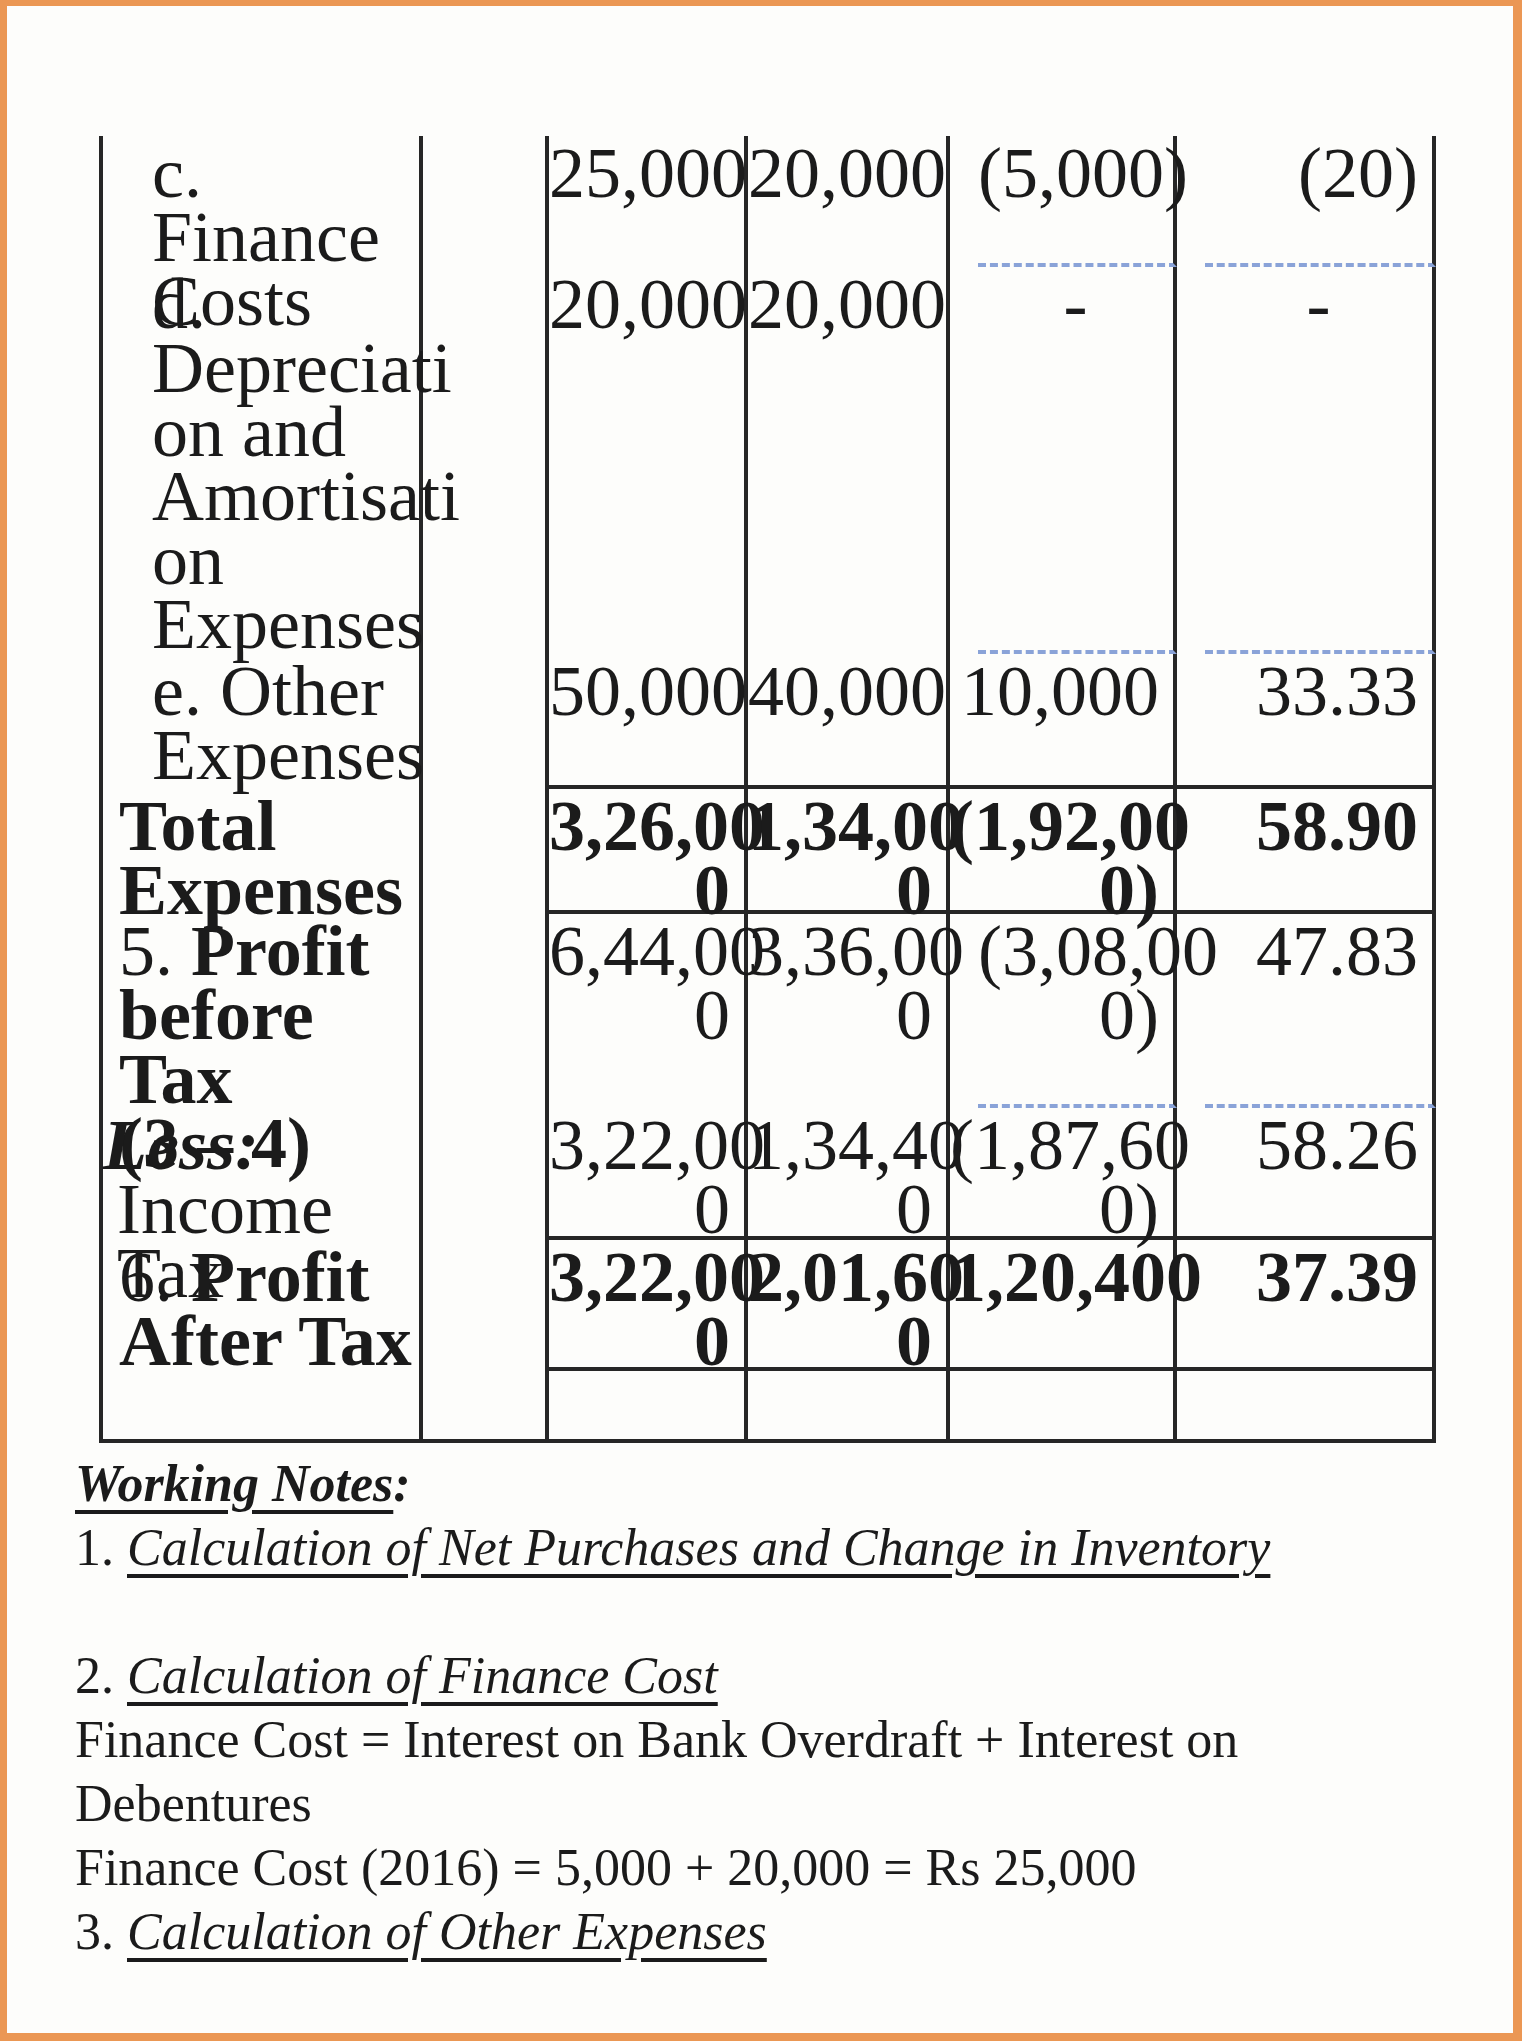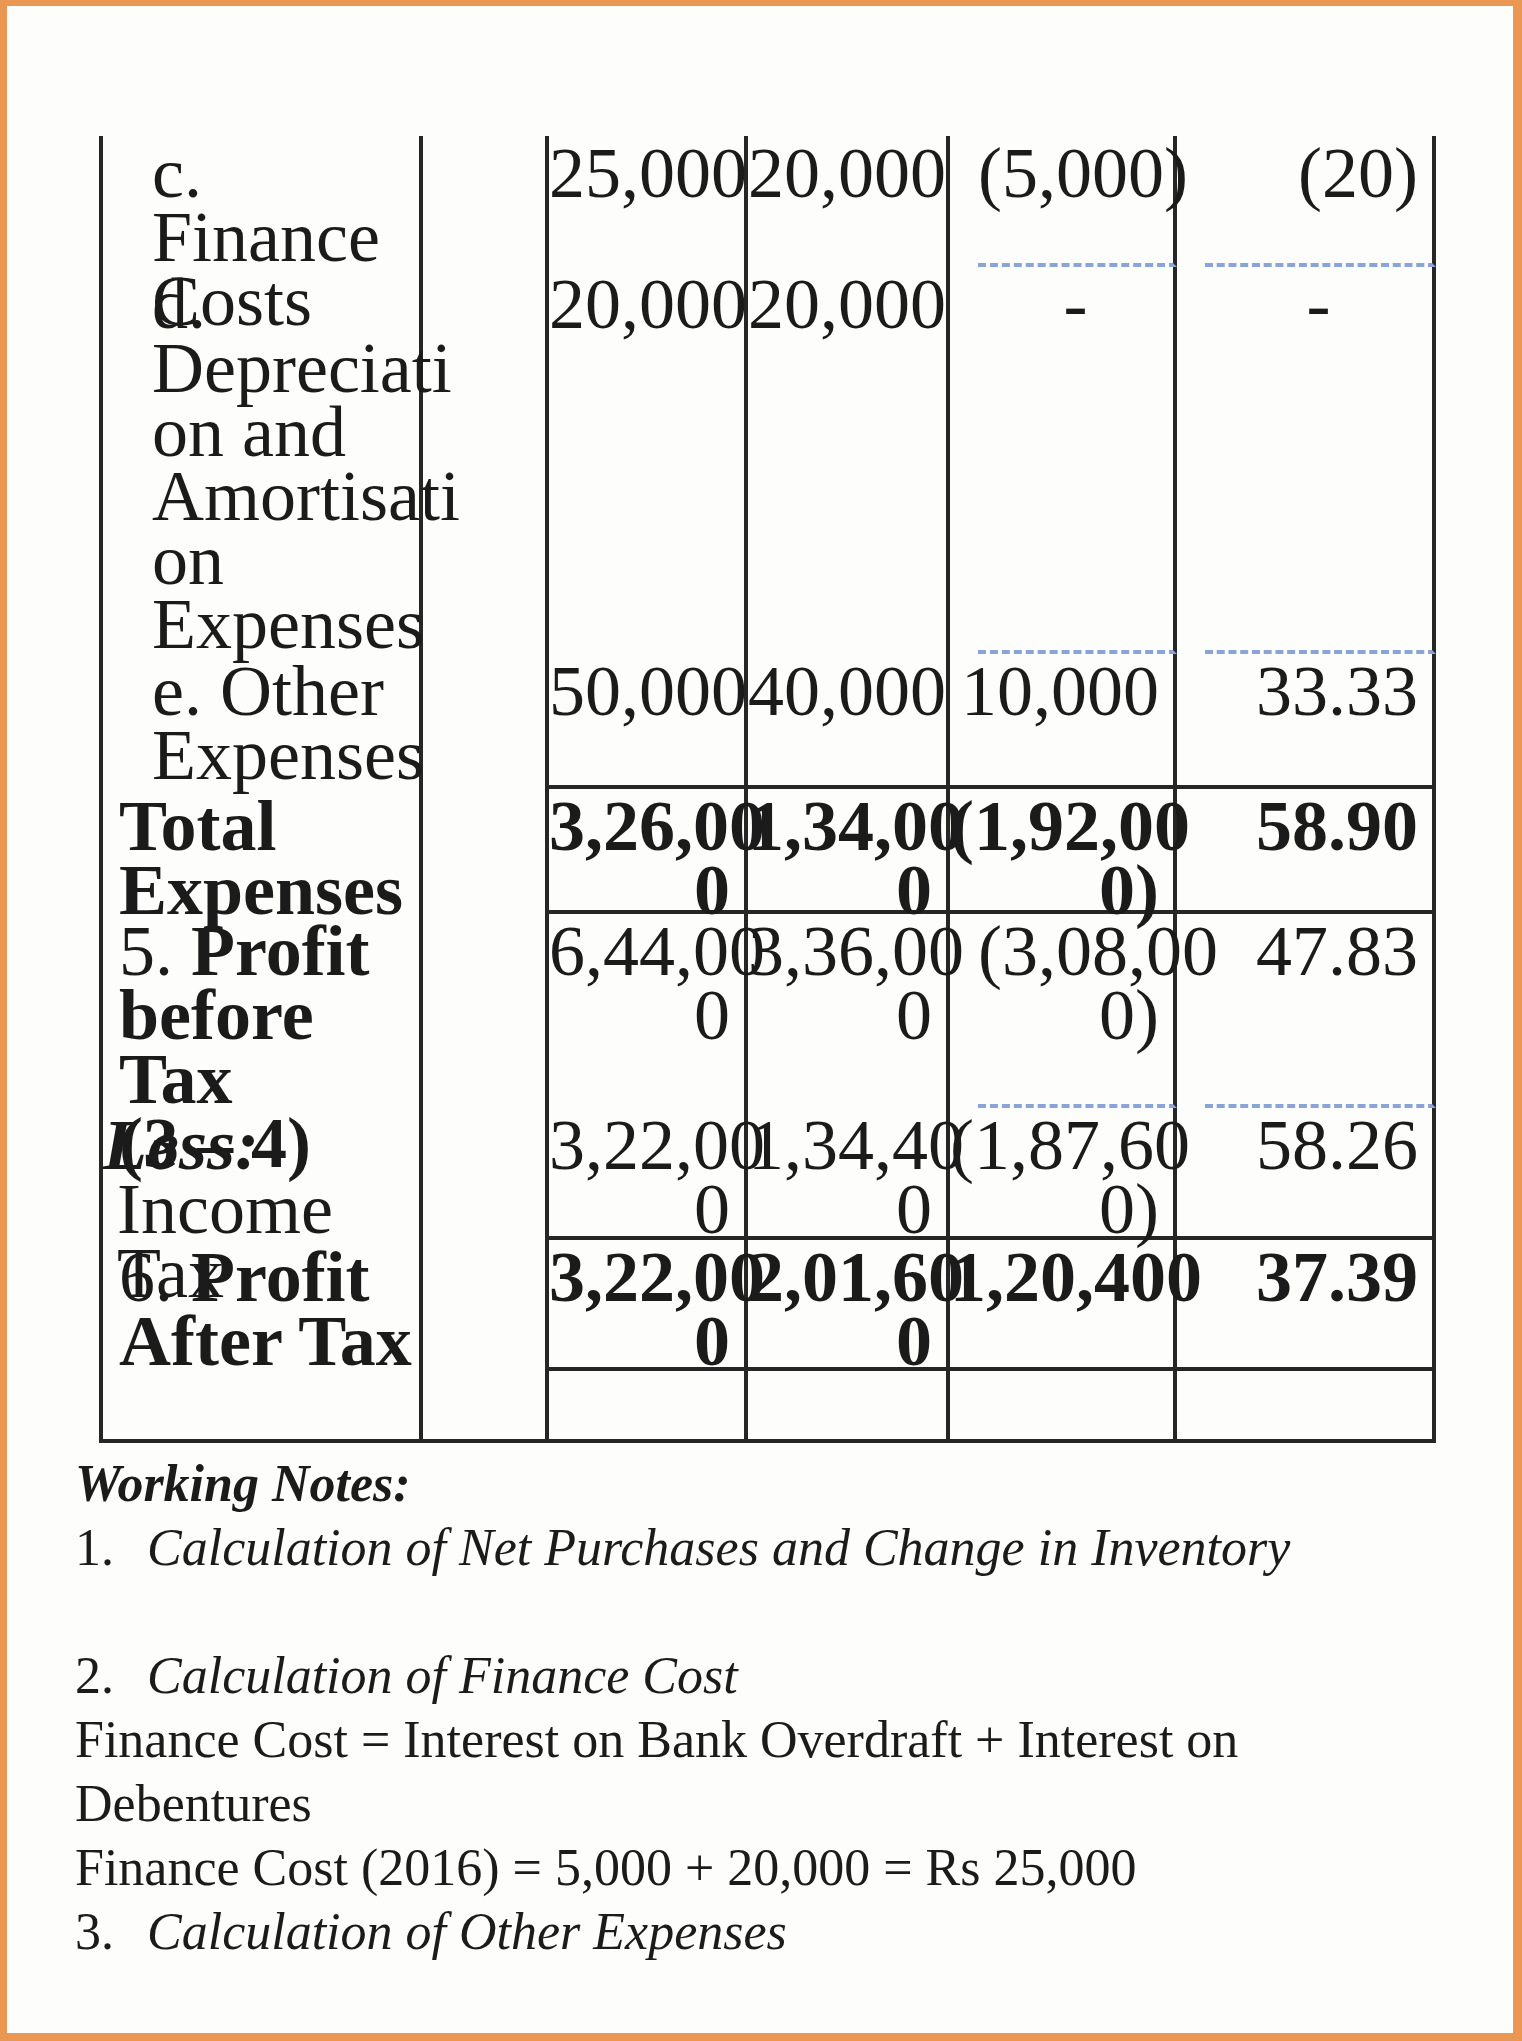--- a/index.html
+++ b/index.html
@@ -31,34 +31,34 @@
     font-size:72px;line-height:64px;
     white-space:pre-line;
     padding-top:5px;
     overflow:visible;
   }
   .lbl{text-align:left;padding-left:49px;}
   .lbl-flush{padding-left:16px;}
   .val{text-align:right;padding-right:14px;}
   .ctr{text-align:center;padding-right:0;}
   .b{font-weight:bold;}
-  .i{font-style:italic;margin-left:20px;}
+  .i{font-style:italic;}
   .bb-solid{border-bottom:4px solid #262626;}
   .bb-dash{border-bottom:4px dashed #8AA3D8;margin-left:28px;}
   .less1{display:block;font-style:italic;font-weight:bold;}
   .less2{display:block;padding-left:14px;}
   .pfx{font-weight:normal;}
   
   .notes{
     position:absolute;left:68px;top:1446px;width:1440px;
     font-size:52px;line-height:64px;
   }
   .nline{min-height:64px;white-space:pre-line;}
   .spacer{height:64px;}
-  .u{text-decoration-thickness:4px;text-underline-offset:9px;}
+  .u{text-decoration:underline;text-decoration-thickness:4px;text-underline-offset:9px;}
   .bi{font-weight:bold;font-style:italic;}
 </style>
 </head>
 <body>
 
 <div class="page">
 
   <div class="fin-table">
 
     <div class="cell lbl">c. Finance

